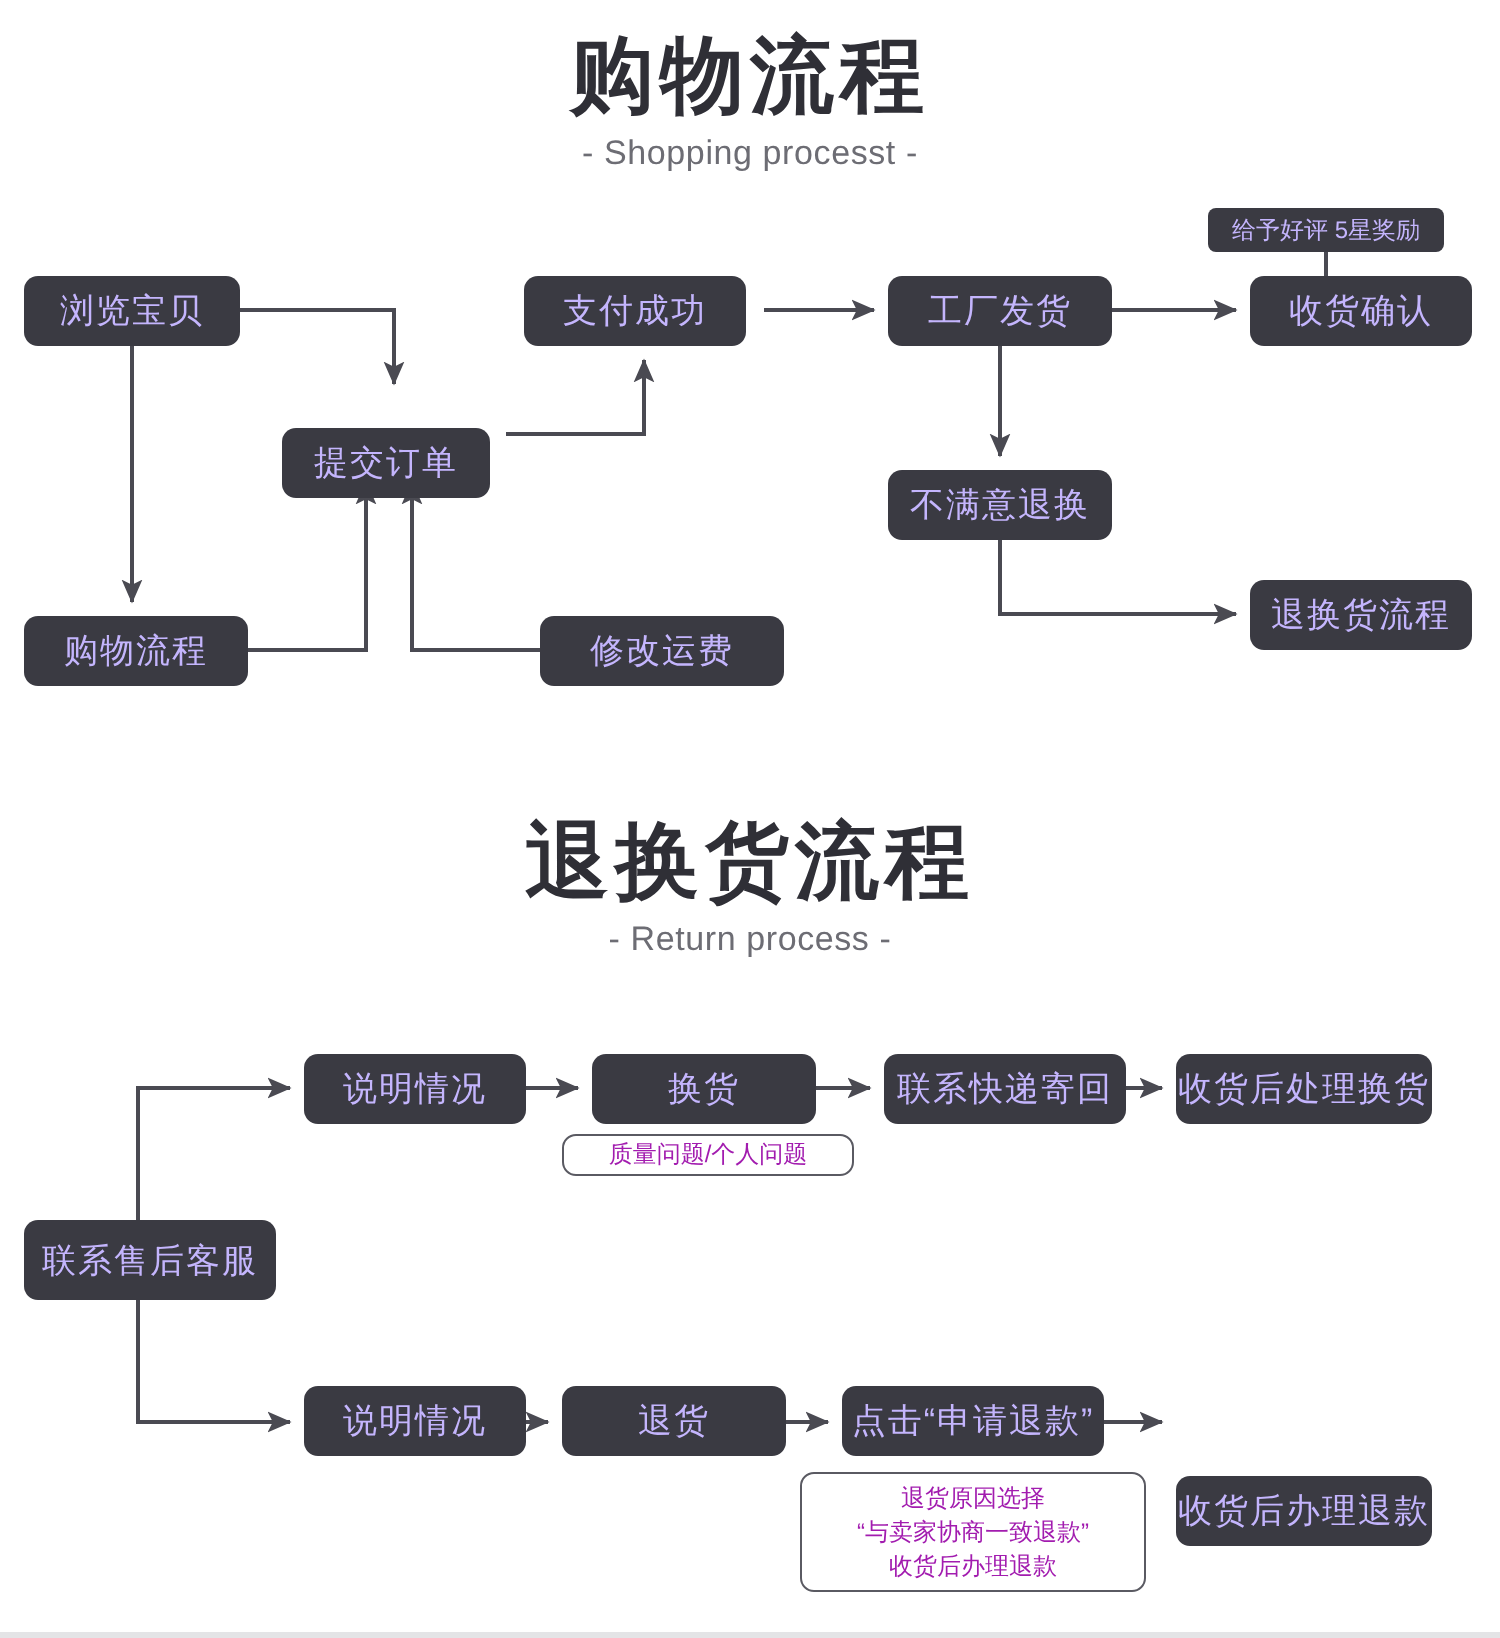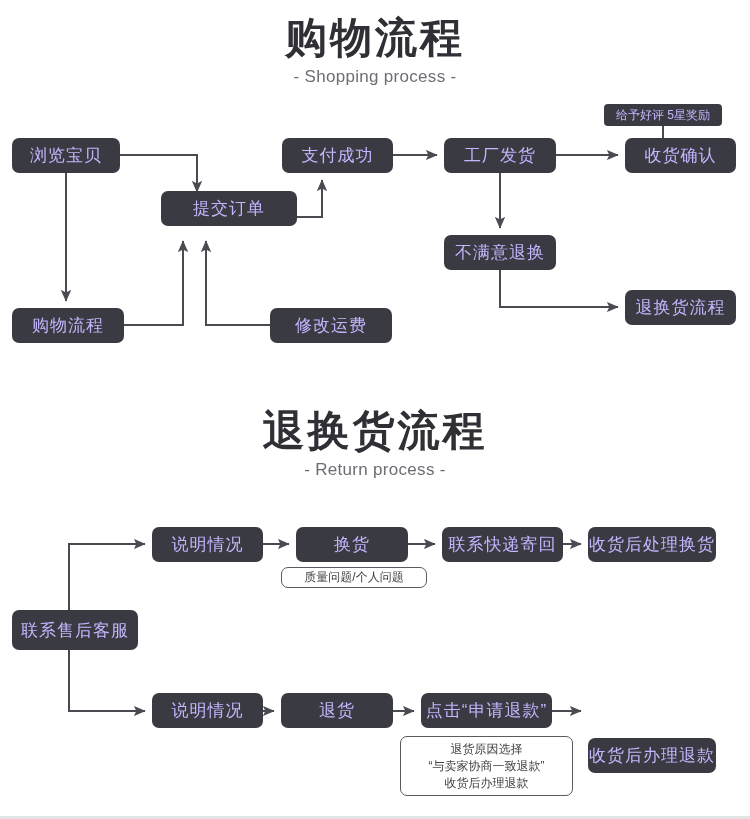--- a/index.html
+++ b/index.html
@@ -56,21 +56,21 @@
   .node.small {
     font-size: 12px;
     border-radius: 4px;
     letter-spacing: 0px;
   }
   .note {
     position: absolute;
     border: 1px solid #5a5a62;
     border-radius: 7px;
     background: #ffffff;
-    color: #404040;
+    color: #a21caf;
     font-size: 12px;
     display: flex;
     align-items: center;
     justify-content: center;
     text-align: center;
     line-height: 17px;
     box-sizing: border-box;
     padding: 2px 6px;
     white-space: nowrap;
   }
@@ -91,21 +91,21 @@
     background: #e4e4e6;
   }
 </style>
 </head>
 <body>
 
 <div id="root">
 
   <div class="title-block" style="top:12px;">
     <div class="title-cn">购物流程</div>
-    <div class="title-en">- Shopping process -</div>
+    <div class="title-en">- Shopping processt -</div>
   </div>
 
   <div class="title-block" style="top:405px;">
     <div class="title-cn">退换货流程</div>
     <div class="title-en">- Return process -</div>
   </div>
 
   <svg class="edges" viewBox="0 0 750 819">
     <defs>
       <marker id="ah" markerWidth="7" markerHeight="7" refX="5.6" refY="3" orient="auto" markerUnits="strokeWidth">
@@ -142,23 +142,23 @@
       <path d="M563,544 L581,544" marker-end="url(#ah)"></path>
 
       <path d="M263,711 L274,711" marker-end="url(#ah)"></path>
       <path d="M393,711 L414,711" marker-end="url(#ah)"></path>
       <path d="M552,711 L581,711" marker-end="url(#ah)"></path>
     </g>
   </svg>
 
   <div class="node" style="left:12px;top:138px;width:108px;height:35px;">浏览宝贝</div>
 
-  <div class="node" style="left:141px;top:191px;width:136px;height:35px;margin-left:20px;">提交订单</div>
+  <div class="node" style="left:141px;top:214px;width:104px;height:35px;">提交订单</div>
 
-  <div class="node" style="left:282px;top:138px;width:111px;height:35px;">支付成功</div>
+  <div class="node" style="left:262px;top:138px;width:111px;height:35px;">支付成功</div>
 
   <div class="node" style="left:444px;top:138px;width:112px;height:35px;">工厂发货</div>
 
   <div class="node" style="left:625px;top:138px;width:111px;height:35px;">收货确认</div>
 
   <div class="node small" style="left:604px;top:104px;width:118px;height:22px;">给予好评 5星奖励</div>
 
   <div class="node" style="left:444px;top:235px;width:112px;height:35px;">不满意退换</div>
 
   <div class="node" style="left:12px;top:308px;width:112px;height:35px;">购物流程</div>

